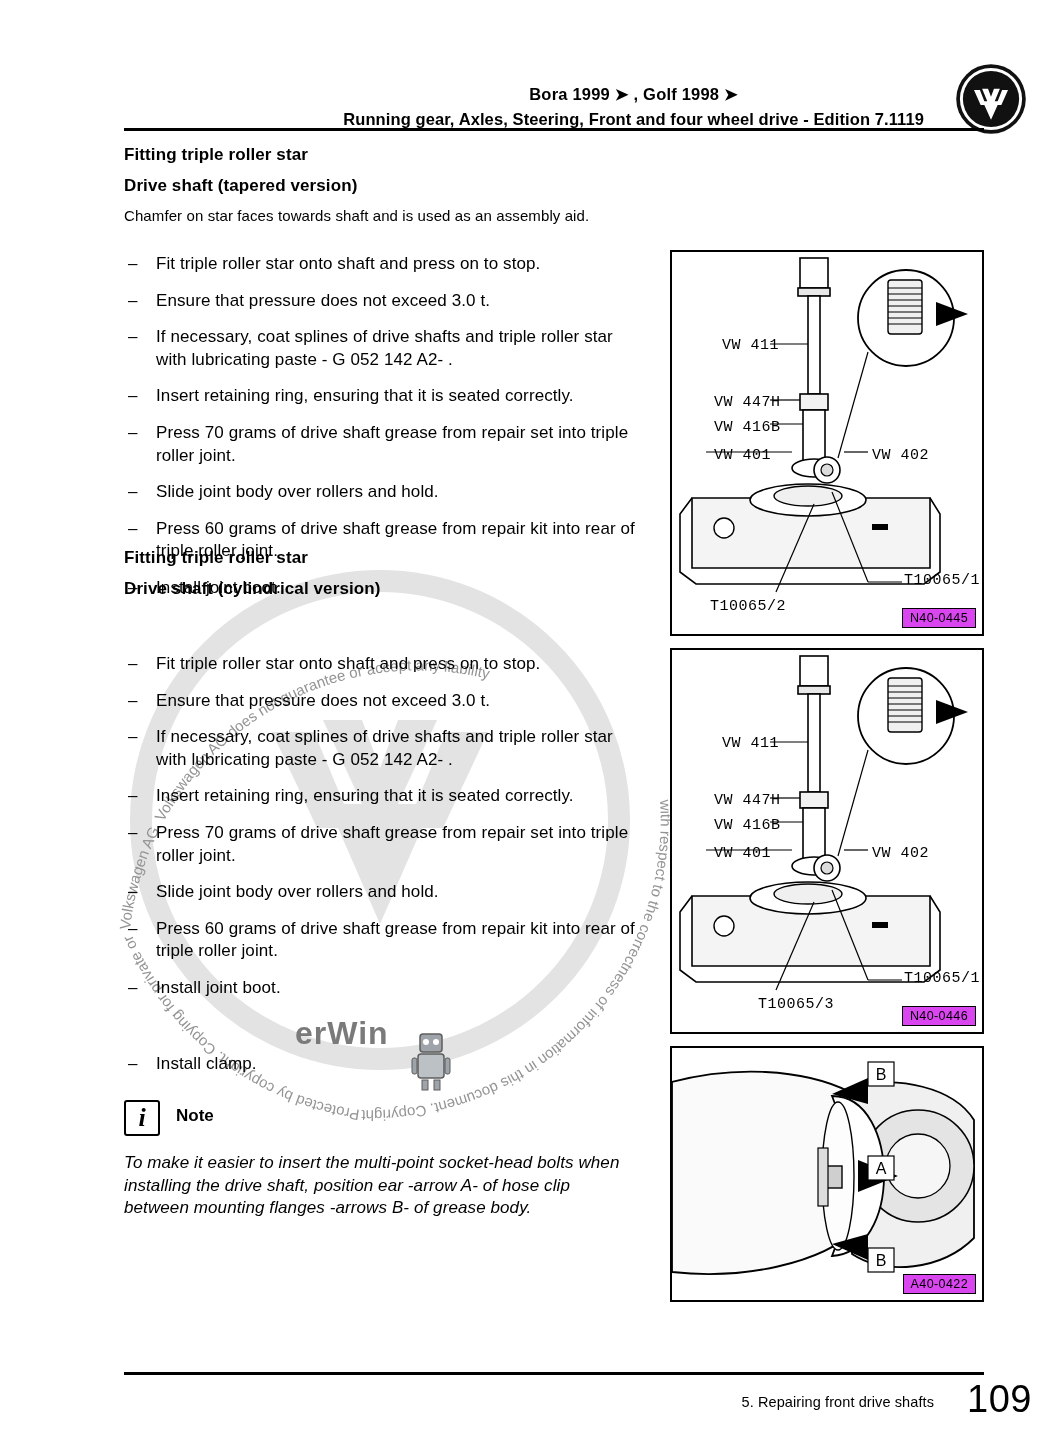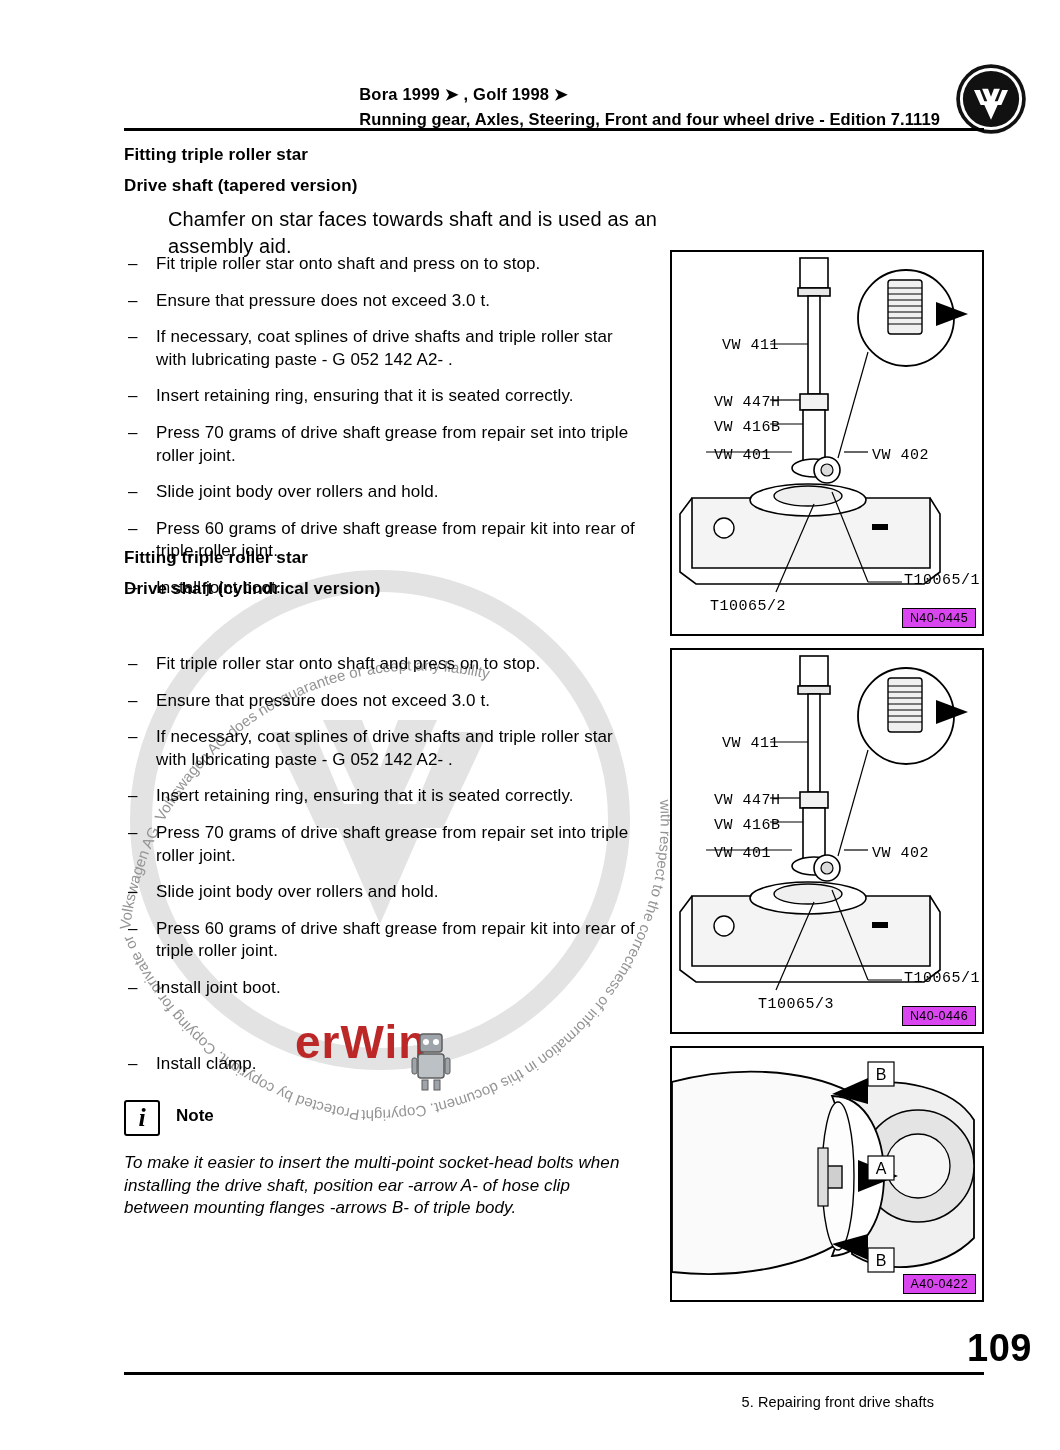--- a/index.html
+++ b/index.html
@@ -11,22 +11,22 @@
     color:#000;
     position:relative;
     overflow:hidden;
   }
 
   
   .header {
     position:absolute; left:0; top:0; width:1060px; height:130px;
   }
   .header-text {
-    position:absolute; right:120px; top:82px;
-    text-align:left;
+    position:absolute; right:136px; top:82px;
+    text-align:center;
     line-height:1.5;
     margin-left:28px;
   }
   .header-line1 { font-size:16.5px; font-weight:bold; letter-spacing:0.2px; }
   .header-line2 { font-size:16.5px; font-weight:bold; letter-spacing:0.1px; }
   .vw-logo {
     position:absolute; right:32px; top:62px;
     width:74px; height:74px;
   }
   .header-rule {
@@ -50,34 +50,34 @@
     text-align:center; font-family:"Liberation Sans", sans-serif;
   }
   .wm-curve-text {
     position:absolute;
     color:#8c8c8c;
     font-size:13.5px;
     white-space:nowrap;
   }
   .wm-erwin {
     position:absolute; left:225px; top:505px;
-    font-size:46px; font-weight:bold; color:#b91c1c;
+    font-size:32px; font-weight:bold; color:#737373;
     letter-spacing:1px;
   }
   .wm-robot {
     position:absolute; left:340px; top:520px; width:42px; height:62px;
   }
 
   
   .content { position:absolute; left:0; top:0; width:1060px; height:1450px; }
   .h-sub {
     position:absolute; font-size:17px; font-weight:bold; letter-spacing:0.1px;
   }
   .para {
-    position:absolute; font-size:20px; line-height:1.33; letter-spacing:0.1px;margin-left:44px;
+    position:absolute; font-size:15px; line-height:1.33; letter-spacing:0.1px;
   }
   .bullet-list { position:absolute; }
   .bullet {
     position:relative; font-size:17px; line-height:1.33;
     padding-left:32px; margin-bottom:14px; letter-spacing:0.1px;
   }
   .bullet .dash {
     position:absolute; left:4px; top:0; font-size:17px;
   }
   .note-box { position:absolute; }
@@ -118,22 +118,22 @@
   
   .footer-rule {
     position:absolute; left:124px; top:1372px; width:860px; height:2.5px;
     background:#000;
   }
   .footer-chapter {
     position:absolute; right:126px; top:1394px;
     font-size:14.5px; letter-spacing:0.1px;
   }
   .footer-page {
-    position:absolute; right:28px; top:1327px;
-    font-size:38px; font-weight:bold; letter-spacing:0.5px;
+    position:absolute; right:28px; top:1378px;
+    font-size:38px; font-weight:normal; letter-spacing:0.5px;
   }
 </style>
 </head>
 <body>
 
 <div class="header">
   <div class="header-text">
     <div class="header-line1">Bora 1999 ➤ , Golf 1998 ➤</div>
     <div class="header-line2">Running gear, Axles, Steering, Front and four wheel drive - Edition 7.1119</div>
   </div>
@@ -218,21 +218,21 @@
     <div class="bullet"><span class="dash">–</span><span>Install joint boot.</span></div>
   </div>
 
   <div class="bullet-list" style="left:124px; top:1053px; width:520px;">
     <div class="bullet"><span class="dash">–</span><span>Install clamp.</span></div>
   </div>
 
   <div class="note-box" style="left:124px; top:1100px; width:520px; height:140px;">
     <div class="note-icon">i</div>
     <div class="note-label">Note</div>
-    <div class="note-text">To make it easier to insert the multi-point socket-head bolts when installing the drive shaft, position ear -arrow A- of hose clip between mounting flanges -arrows B- of triple body.</div>
+    <div class="note-text">To make it easier to insert the multi-point socket-head bolts when installing the drive shaft, position ear -arrow A- of hose clip between mounting flanges -arrows B- of grease body.</div>
   </div>
 
   <div class="figure" style="left:670px; top:250px; width:314px; height:386px;">
     <svg class="fig-inner" viewBox="0 0 310 382">
 
       <rect x="128" y="6" width="28" height="30" fill="#ffffff" stroke="#000" stroke-width="1.6"></rect>
       <rect x="126" y="36" width="32" height="8" fill="#e8e8e8" stroke="#000" stroke-width="1.6"></rect>
 
       <rect x="136" y="44" width="12" height="98" fill="#fff" stroke="#000" stroke-width="1.6"></rect>
 

